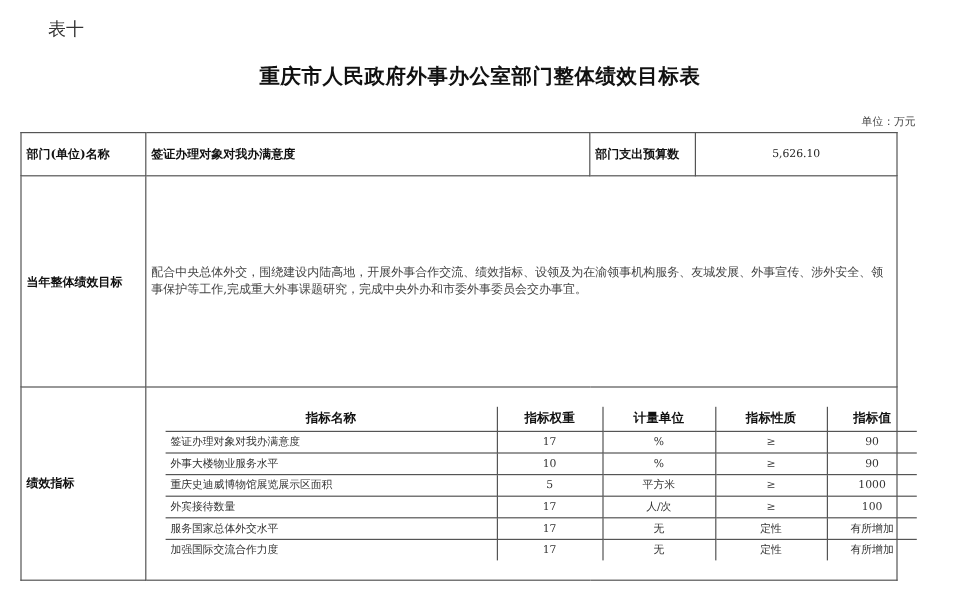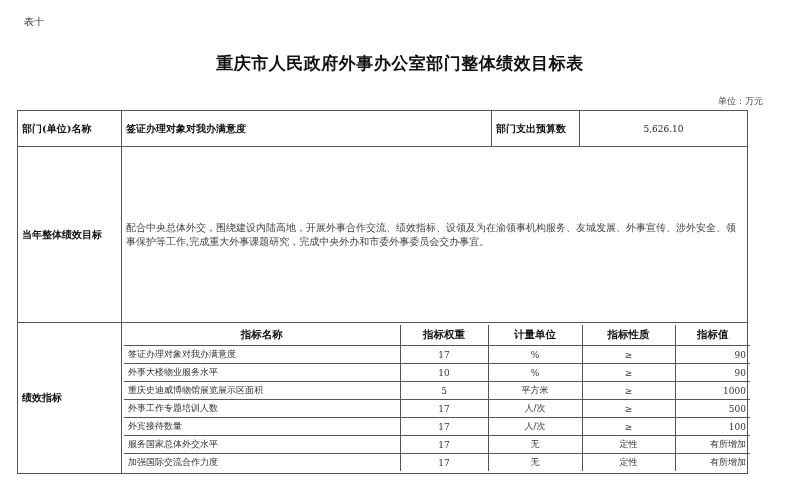--- a/index.html
+++ b/index.html
@@ -1,35 +1,35 @@
 <!DOCTYPE html>
 <html><head>
 <meta charset="utf-8">
 <style>
   html, body { margin:0; padding:0; background:#ffffff; }
   body { width:800px; height:495px; position:relative; overflow:hidden;
          font-family:"DejaVu Serif","Liberation Serif",serif; color:#222; }
-  .tag { position:absolute; left:24px; top:15px; font-size:10px; color:#333; }
+  .tag { position:absolute; left:40px; top:15px; font-size:15px; color:#333; }
   .title { position:absolute; left:0; width:800px; top:52px; text-align:center;
            font-size:17px; font-weight:bold; color:#111; letter-spacing:0.5px; }
   .unit { position:absolute; right:37px; top:95px; font-size:9px; color:#444; }
   .tbl { position:absolute; left:17px; top:110px; width:730px; border-collapse:collapse;
          table-layout:fixed; }
   .tbl td { border:1px solid #555; padding:0 4px; font-size:10px; vertical-align:middle; }
   .lbl { font-weight:bold; font-size:11px; color:#111; }
   .bold { font-weight:bold; font-size:10.5px; color:#111; }
   .c { text-align:center; }
   .goal { font-size:9px; color:#444; line-height:14px; }
   .inner { width:100%; border-collapse:collapse; table-layout:fixed; }
   .inner td { border:1px solid #555; height:17px; padding:0 4px; font-size:9px; color:#333; }
   .inner tr:first-child td { border-top:none; height:20px; font-weight:bold; font-size:10.5px; color:#111; text-align:center; }
   .inner tr:last-child td { border-bottom:none; }
   .inner td:first-child { border-left:none; }
-  .inner td:last-child { border-right:none;text-align:right; }
-  .nested { padding:2px !important; }
+  .inner td:last-child { border-right:none; }
+  .nested { padding:16px !important; }
 </style>
 </head>
 <body>
 
 <div class="tag">表十</div>
 <div class="title">重庆市人民政府外事办公室部门整体绩效目标表</div>
 <div class="unit">单位：万元</div>
 
 <table class="tbl">
   <colgroup>
@@ -83,27 +83,20 @@
           <td class="c">90</td>
         </tr>
         <tr>
           <td>重庆史迪威博物馆展览展示区面积</td>
           <td class="c">5</td>
           <td class="c">平方米</td>
           <td class="c">≥</td>
           <td class="c">1000</td>
         </tr>
         <tr>
-          <td>外事工作专题培训人数</td>
-          <td class="c">17</td>
-          <td class="c">人/次</td>
-          <td class="c">≥</td>
-          <td class="c">500</td>
-        </tr>
-        <tr>
           <td>外宾接待数量</td>
           <td class="c">17</td>
           <td class="c">人/次</td>
           <td class="c">≥</td>
           <td class="c">100</td>
         </tr>
         <tr>
           <td>服务国家总体外交水平</td>
           <td class="c">17</td>
           <td class="c">无</td>

